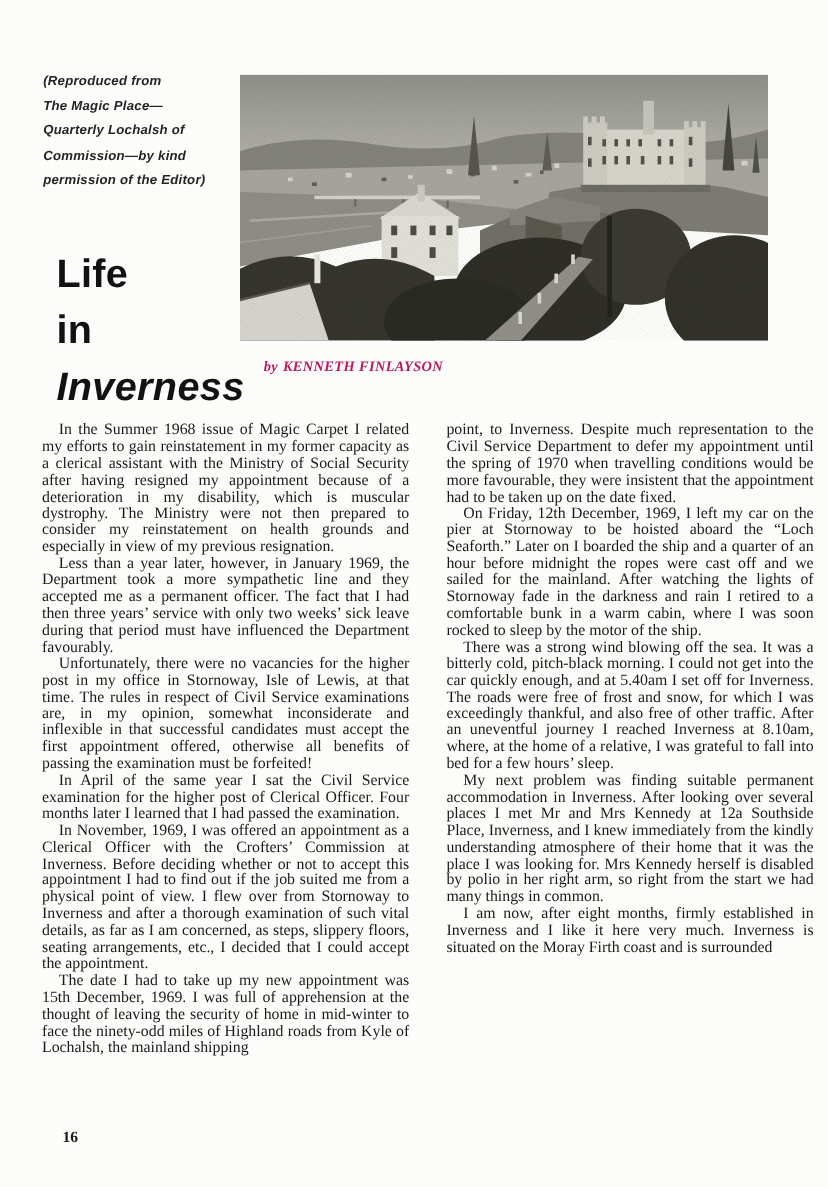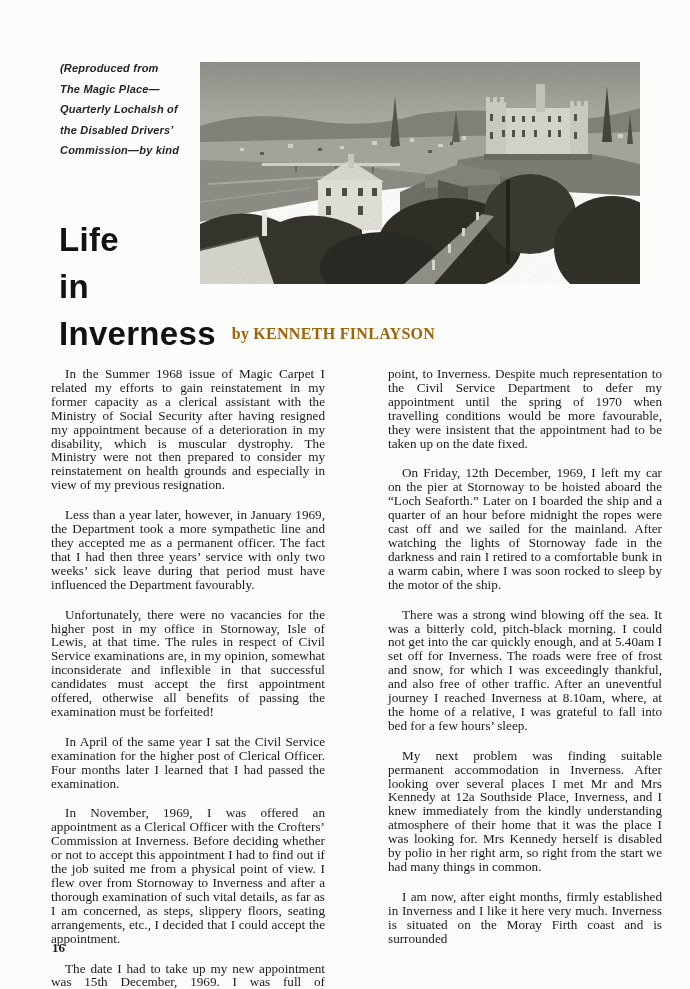--- a/index.html
+++ b/index.html
@@ -22,79 +22,79 @@
     left: 36px;
     top: 58px;
     width: 172px;
     font-family: "Liberation Sans", sans-serif;
     font-style: italic;
     font-weight: 700;
     font-size: 11px;
     line-height: 20.5px;
     color: #242424;
     letter-spacing: 0.2px;
-    margin-left: 24px;
   }
 
   
   .photo {
     position: absolute;
     left: 200px;
     top: 62px;
     width: 440px;
     height: 222px;
     overflow: hidden;
   }
   .photo svg { display: block; }
 
   
   .title-block {
     position: absolute;
     left: 47px;
     top: 204px;
-    margin: 12px;
+    margin: 0;
   }
   .title-line {
     display: block;
     font-family: "Liberation Sans", sans-serif;
     font-weight: 700;
     font-size: 33px;
     line-height: 47px;
     color: #121212;
     letter-spacing: 0.3px;
   }
   .title-row {
     display: flex;
-    align-items: center;
+    align-items: flex-start;
     gap: 16px;
     white-space: nowrap;
+    font-style: italic;
   }
   .byline {
     font-family: "Liberation Serif", serif;
     font-weight: 700;
-    font-size: 16px;
-    color: #a16207;
+    font-size: 12px;
+    color: #be185d;
     letter-spacing: 0.3px;
   }
   .byline .author { margin-left: 4px; }
 
   
   .col {
     position: absolute;
     top: 351px;
     width: 306px;
     font-family: "Liberation Serif", serif;
     font-size: 13.2px;
     line-height: 13.9px;
     text-align: justify;
     color: #1a1a1a;
   }
   .col-left  { left: 35px; }
   .col-right { left: 372px; }
-  .para { margin: 16px; }
+  .para { margin: 0; }
   .para.indent { text-indent: 14px; }
 
   
   .page-number {
     position: absolute;
     left: 52px;
     top: 940px;
     font-family: "Liberation Serif", serif;
     font-weight: 700;
     font-size: 13px;
@@ -103,22 +103,22 @@
 </style>
 </head>
 <body>
 
 <div class="page">
 
   <div class="credit">
     <div>(Reproduced from</div>
     <div>The Magic Place—</div>
     <div>Quarterly Lochalsh of</div>
-    <div>the Disabled Drivers’</div>
     <div>Commission—by kind</div>
+    <div>permission of the Editor)</div>
   </div>
 
   <div class="photo">
     <svg viewBox="0 0 440 222" width="440" height="222" preserveAspectRatio="none" aria-hidden="true">
       <defs>
         <linearGradient id="sky" x1="0" y1="0" x2="0" y2="1">
           <stop offset="0" stop-color="#8f8f89"></stop>
           <stop offset="0.55" stop-color="#a7a7a0"></stop>
           <stop offset="1" stop-color="#b2b2aa"></stop>
         </linearGradient>

